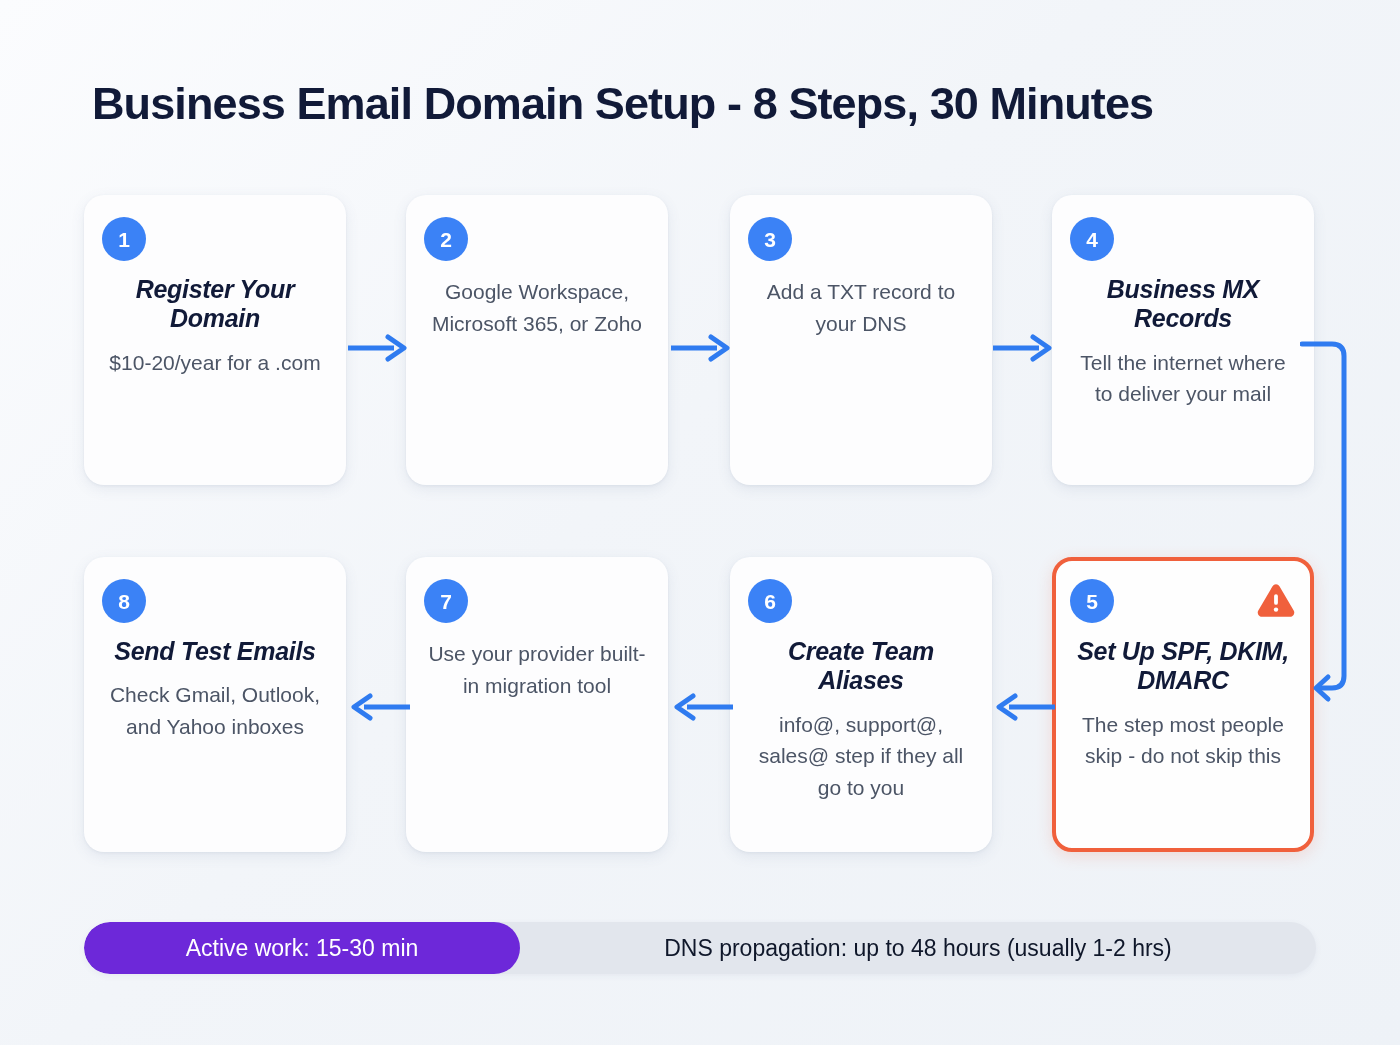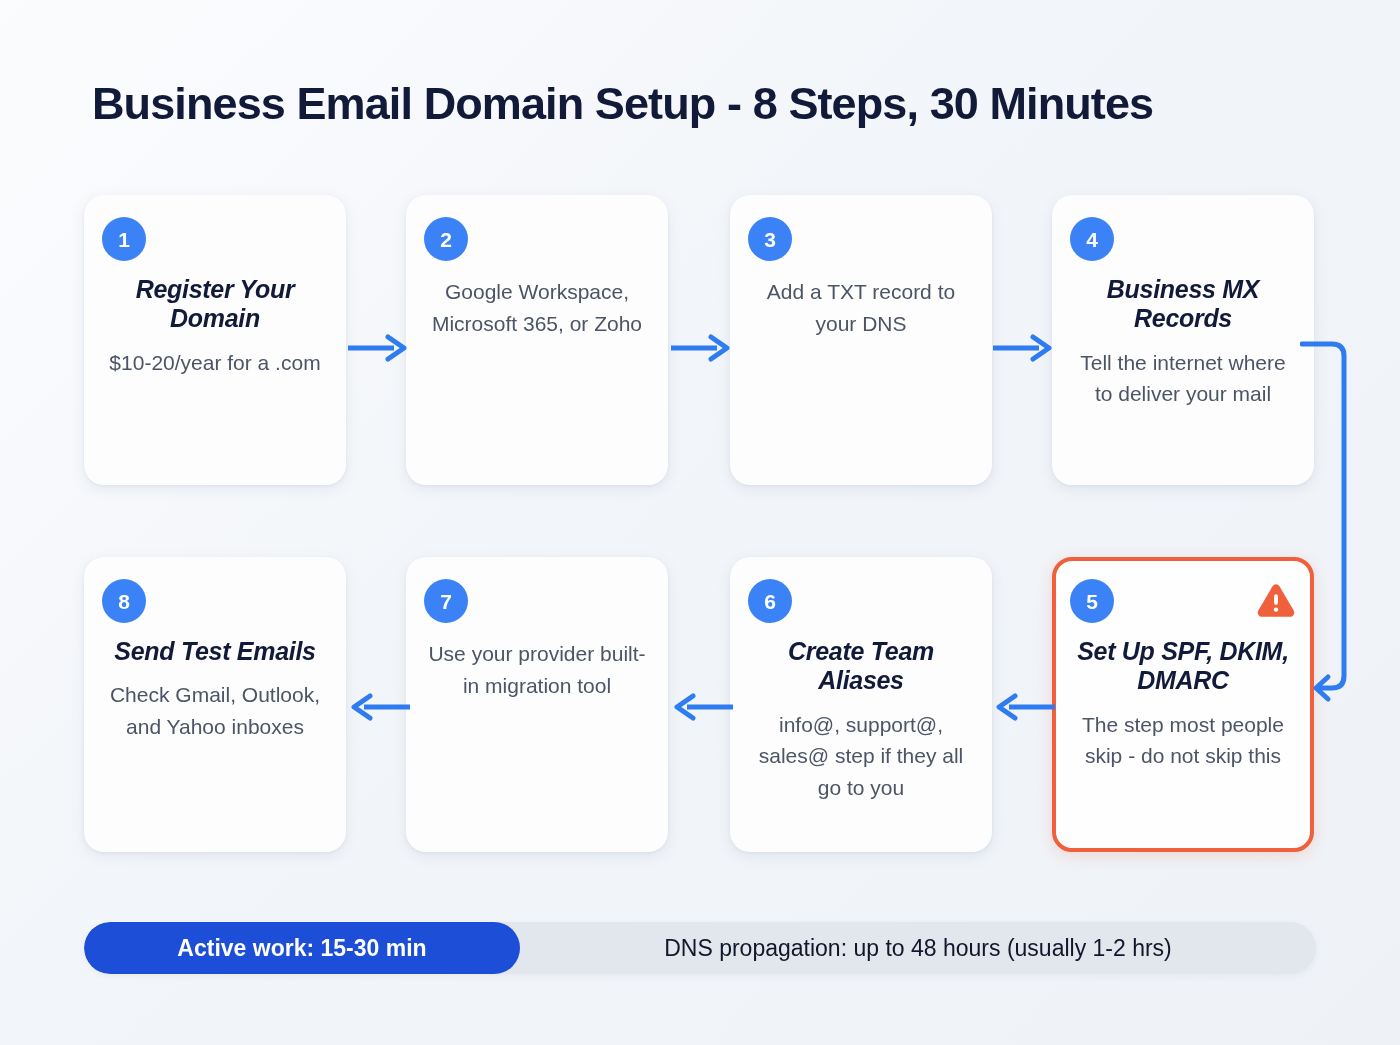--- a/index.html
+++ b/index.html
@@ -147,29 +147,28 @@
     border-radius: 26px;
     display: flex;
     align-items: center;
     box-shadow: 0 2px 6px rgba(80,100,140,0.07);
     overflow: hidden;
   }
 
   .footer-active {
     width: 436px;
     height: 52px;
-    background: #1d4ed8;
+    background: #6d28d9;
     border-radius: 26px;
     display: flex;
     align-items: center;
     justify-content: center;
     color: #ffffff;
     font-size: 23px;
     flex: 0 0 auto;
-    font-weight: bold;
   }
 
   .footer-rest {
     flex: 1 1 auto;
     display: flex;
     align-items: center;
     justify-content: center;
     color: #0f172a;
     font-size: 23px;
   }

